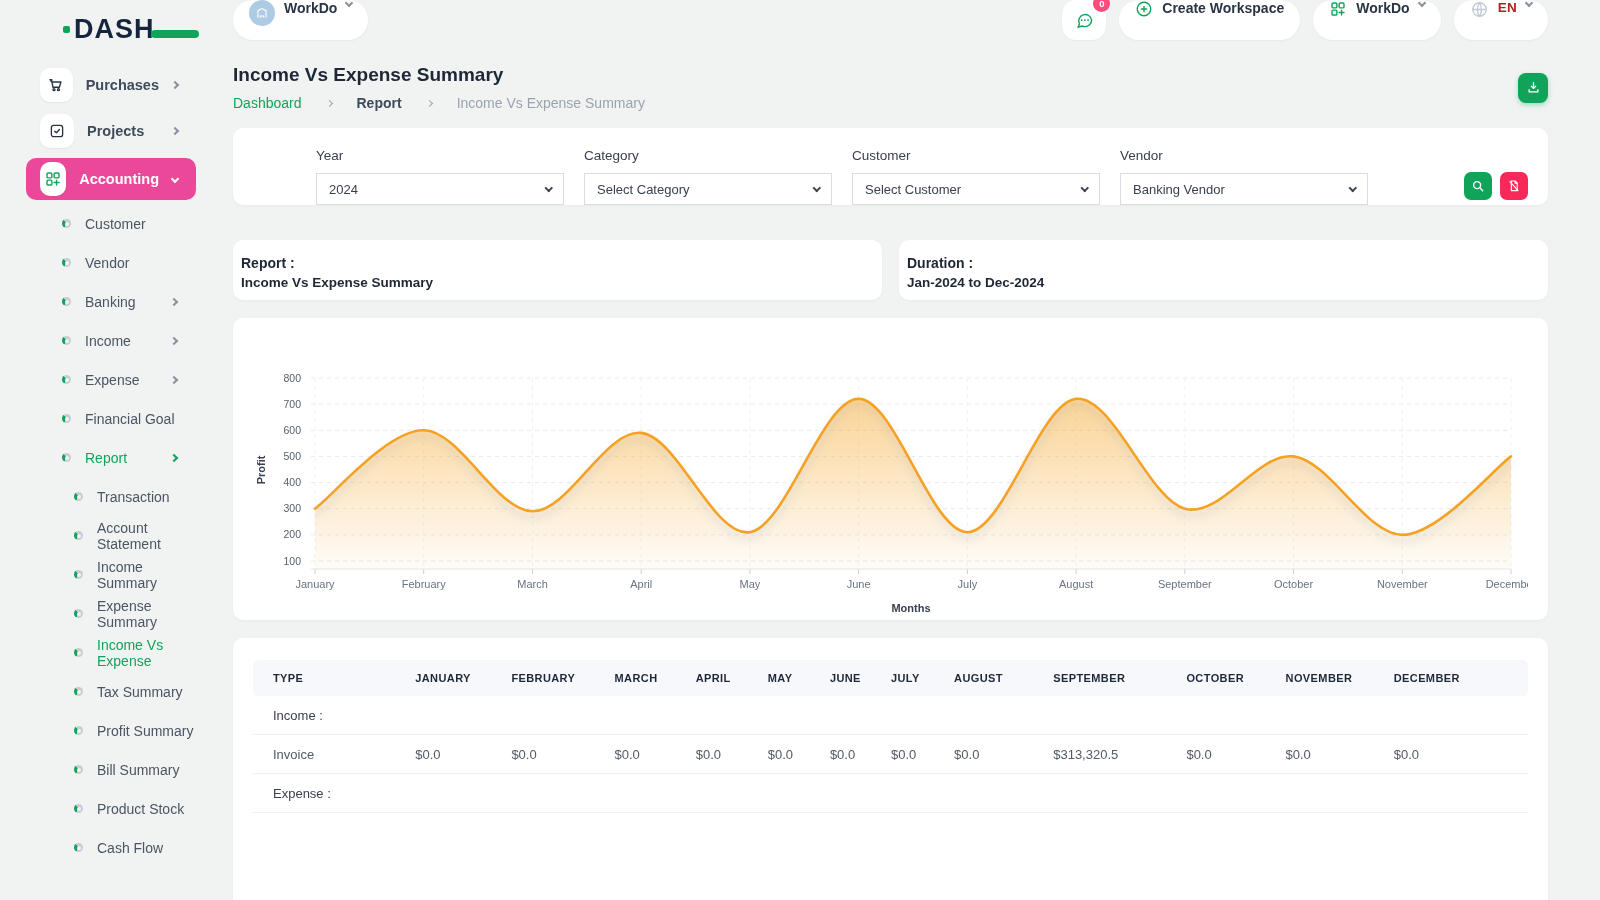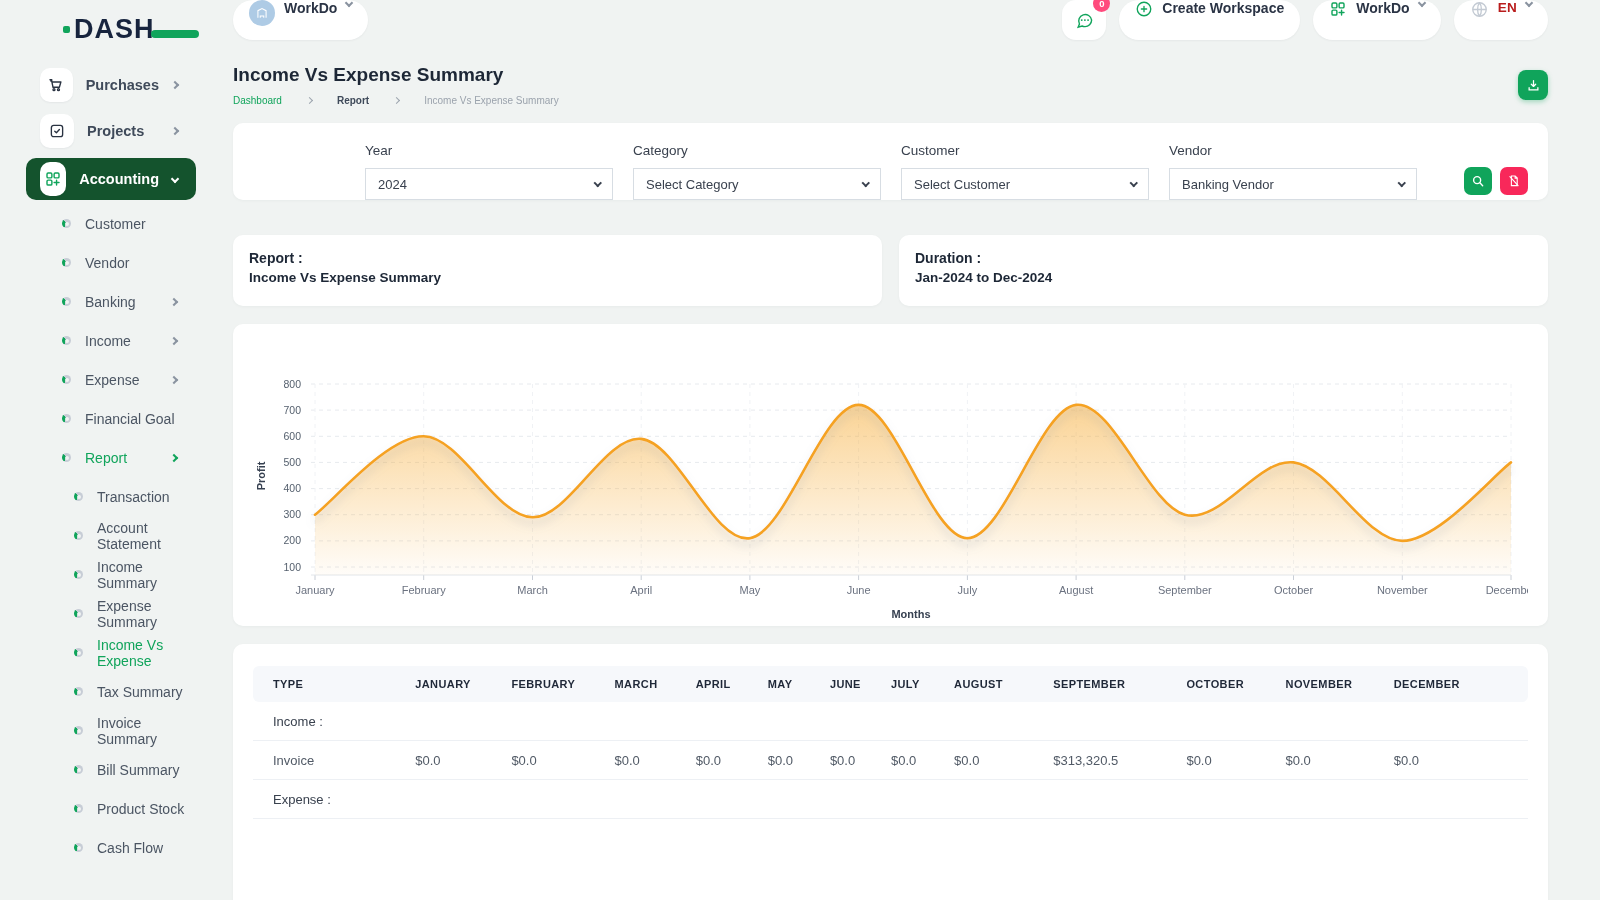--- a/index.html
+++ b/index.html
@@ -12,21 +12,21 @@
   .logo-row { height:58px; display:flex; align-items:center; padding-left:52px; }
   .logo { position:relative; font-weight:800; font-size:27px; letter-spacing:1px; color:#17243e; }
   .logo .logo-dot { position:absolute; left:-11px; top:12px; width:7px; height:7px; border-radius:2px; background:#10a45b; }
   .logo .logo-dash { position:absolute; right:-44px; top:16px; width:48px; height:8px; border-radius:4px; background:#10a45b; }
   .menu { flex:1; overflow:hidden; padding-top:4px; }
   .sb-item { display:flex; align-items:center; cursor:pointer; }
   .sb-top { height:46px; padding-left:18px; gap:13px; font-size:14.5px; font-weight:700; color:#3f4a5a; }
   .icon-box { width:34px; height:34px; background:#ffffff; border-radius:10px; display:flex; align-items:center; justify-content:center; box-shadow:0 1px 2px rgba(30,40,60,.06); color:#2a3342; }
   .icon-box svg { width:18px; height:18px; }
   .sb-top .chev { margin-left:auto; margin-right:22px; }
-  .sb-top.active { background:#14532d; margin:4px 4px; height:42px; border-radius:10px; color:#fff; padding-left:14px; }
+  .sb-top.active { background:#ec4899; margin:4px 4px; height:42px; border-radius:10px; color:#fff; padding-left:14px; }
   .sb-top.active .icon-box { color:#10a45b; }
   .sb-top.active .chev { border-color:#fff; margin-right:18px; }
   .sb-sub { height:39px; padding-left:40px; gap:14px; font-size:14px; font-weight:500; color:#4b5563; }
   .sb-sub .chev { margin-left:auto; margin-right:23px; }
   .sb-sub.deep { padding-left:52px; }
   .sb-sub.active { color:#10a45b; }
   .bullet { width:9px; height:9px; border-radius:50%; background:conic-gradient(from 210deg, #10a45b 0 110deg, #c7cdd6 110deg 360deg); position:relative; flex-shrink:0; }
   .bullet::after { content:""; position:absolute; inset:2.5px; border-radius:50%; background:#f0f3f2; }
   .chev { width:6px; height:6px; border-right:2px solid #8a93a0; border-bottom:2px solid #8a93a0; transform:rotate(-45deg); flex-shrink:0; }
   .chev.down { transform:rotate(45deg); }
@@ -42,43 +42,43 @@
   .top-right { display:flex; align-items:center; gap:13px; }
   .icon-btn { position:relative; width:44px; height:40px; background:#fff; border-radius:14px; display:flex; align-items:center; justify-content:center; box-shadow:0 1px 2px rgba(30,40,60,.05); cursor:pointer; color:#10a45b; }
   .icon-btn svg { width:19px; height:19px; }
   .badge { position:absolute; top:-5px; right:-4px; min-width:17px; height:17px; border-radius:50%; background:#ff4a7d; color:#fff; font-size:9.5px; font-weight:700; display:flex; align-items:center; justify-content:center; }
   .green-ic { color:#10a45b; } .green-ic svg { width:18px; height:18px; }
   .gray-ic { color:#c3cad3; } .gray-ic svg { width:19px; height:19px; }
   .lang { color:#b91c1c; font-weight:700; font-size:13.5px; letter-spacing:.3px; }
 
   .page-head { margin-top:24px; display:flex; align-items:center; justify-content:space-between; }
   .page-title { font-size:19px; font-weight:700; color:#1d2736; }
-  .breadcrumb { margin-top:9px; display:flex; align-items:center; gap:25px; font-size:10px; }
+  .breadcrumb { margin-top:9px; display:flex; align-items:center; gap:25px; font-size:14px; }
   .bc-link { color:#10a45b; cursor:pointer; }
   .bc-mid { color:#3f4a5a; font-weight:600; cursor:pointer; }
   .bc-cur { color:#9ba3ad; }
   .bc-sep { width:5px; height:5px; border-right:1.6px solid #9ba3ad; border-bottom:1.6px solid #9ba3ad; transform:rotate(-45deg); }
   .dl-btn { width:30px; height:30px; border-radius:8px; background:#10a45b; display:flex; align-items:center; justify-content:center; color:#fff; cursor:pointer; box-shadow:0 2px 5px rgba(16,164,91,.35); }
   .dl-btn svg { width:15px; height:15px; }
 
   .card { background:#fff; border-radius:10px; box-shadow:0 1px 3px rgba(30,40,60,.04); }
   .filter-card { margin-top:17px; height:96px; padding:20px 20px 0 20px; display:flex; }
-  .filter-form { margin-left:112px; display:flex; gap:20px; }
+  .filter-form { margin-left:63px; display:flex; gap:20px; }
   .field { width:248px; }
   .field-label { font-size:13.5px; color:#39414e; margin-bottom:10px; }
   .select { height:32px; border:1px solid #d7dde3; border-radius:0; background:#fff; display:flex; align-items:center; padding:0 12px; font-size:13px; color:#39414e; cursor:pointer; }
   .select .chev { margin-left:auto; width:5.5px; height:5.5px; border-color:#39414e; transform:rotate(45deg); margin-top:-3px; }
   .filter-btns { margin-left:auto; display:flex; gap:8px; align-items:flex-start; padding-top:24px; }
   .sq-btn { width:28px; height:28px; border-radius:7px; display:flex; align-items:center; justify-content:center; color:#fff; cursor:pointer; }
   .sq-btn svg { width:14px; height:14px; }
   .sq-btn.green { background:#10a45b; }
   .sq-btn.pink { background:#f8285a; }
 
   .cards-row { margin-top:35px; display:flex; gap:17px; }
-  .info-card { flex:1; height:71px; padding:15px 16px; }
+  .info-card { flex:1; height:60px; padding:15px 8px; }
   .info-label { font-size:14px; font-weight:700; color:#1d2736; }
   .info-value { font-size:13.5px; font-weight:700; color:#1d2736; margin-top:4px; }
 
   .chart-card { margin-top:18px; height:302px; padding:18px 20px 0 20px; }
   .table-card { margin-top:18px; flex-shrink:0; height:420px; padding:22px 20px; }
   table { border-collapse:collapse; width:100%; table-layout:fixed; }
   thead th { background:#f6f8fb; font-size:11px; font-weight:700; letter-spacing:.4px; color:#1f2838; text-align:left; padding:12px 4px 12px 0; text-transform:uppercase; }
   thead th:first-child { padding-left:20px; border-radius:6px 0 0 6px; }
   thead th:last-child { border-radius:0 6px 6px 0; }
   tbody td { font-size:13px; color:#515a66; padding:11.5px 4px 11.5px 0; border-bottom:1px solid #edf0f4; }
@@ -184,21 +184,21 @@
         <div class="sb-item sb-sub deep active">
           <span class="bullet"></span>
           <span>Income Vs Expense</span>
         </div>
         <div class="sb-item sb-sub deep">
           <span class="bullet"></span>
           <span>Tax Summary</span>
         </div>
         <div class="sb-item sb-sub deep">
           <span class="bullet"></span>
-          <span>Invoice Summary</span>
+          <span>Profit Summary</span>
         </div>
         <div class="sb-item sb-sub deep">
           <span class="bullet"></span>
           <span>Bill Summary</span>
         </div>
         <div class="sb-item sb-sub deep">
           <span class="bullet"></span>
           <span>Product Stock</span>
         </div>
         <div class="sb-item sb-sub deep">

